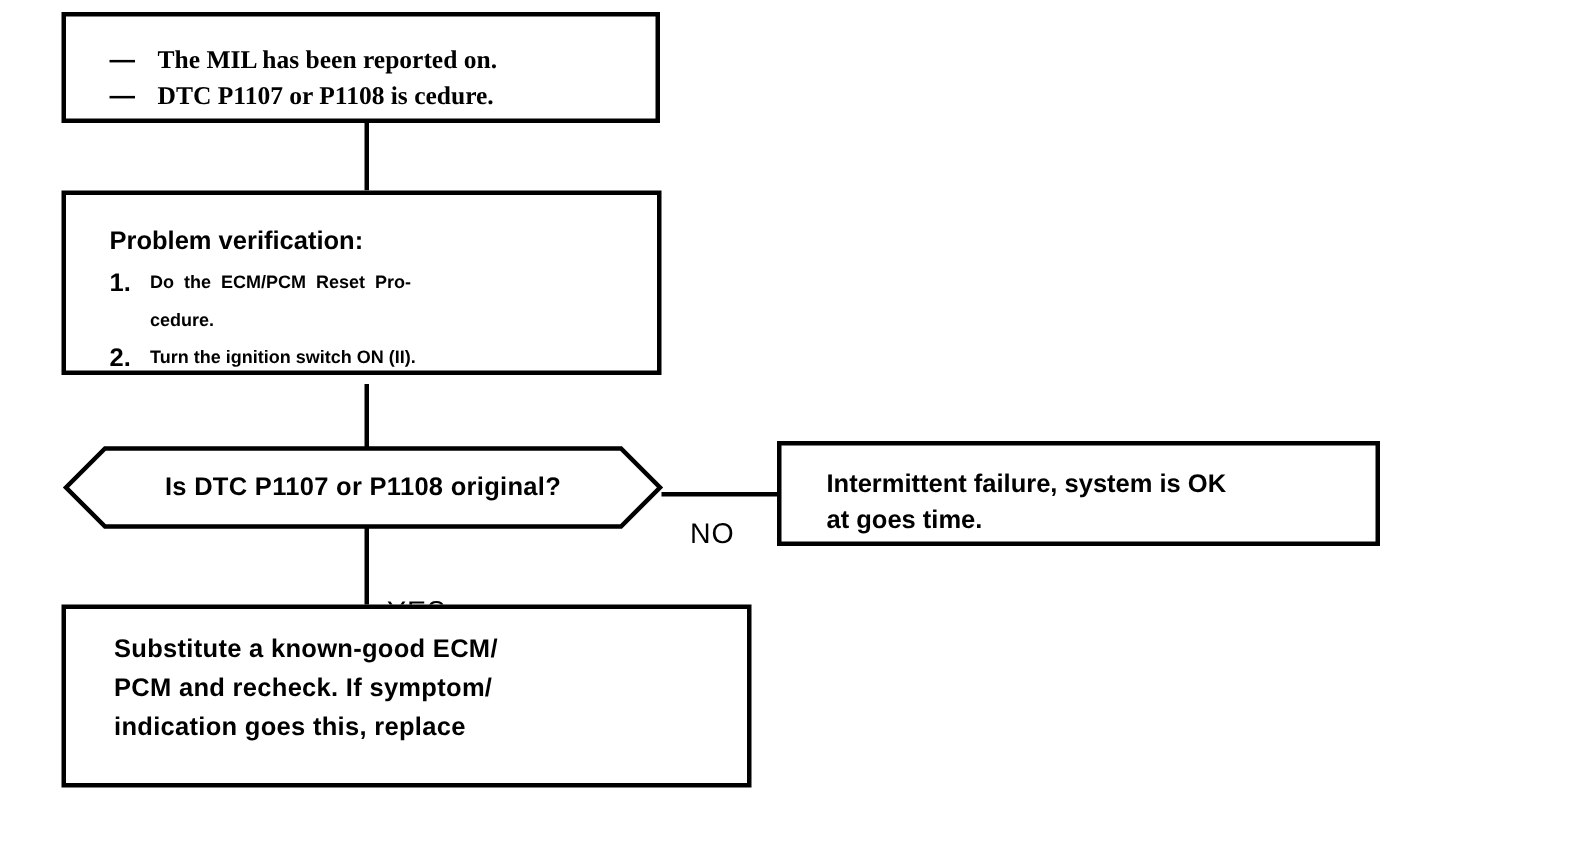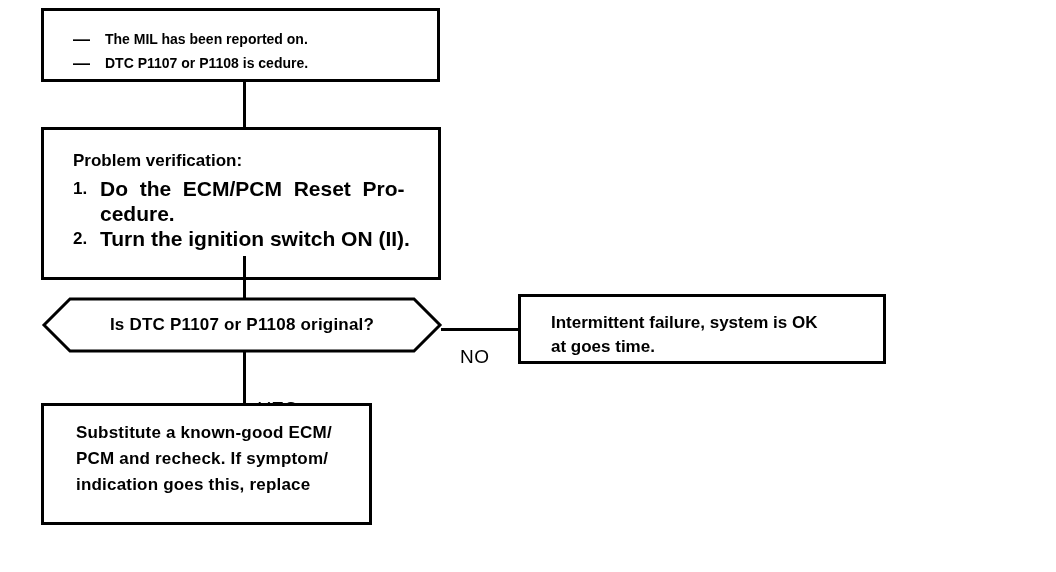--- a/index.html
+++ b/index.html
@@ -47,27 +47,28 @@
   .bullet-dash {
     display: inline-block;
     width: 32px;
     flex: 0 0 32px;
     font-weight: bold;
     font-size: 17px;
     line-height: 23px;
   }
   .bullet-text {
     font-weight: bold;
-    font-size: 14px;
+    font-size: 17px;
     line-height: 23px;
     white-space: pre;
-  }
-
-  
-  #verify-box { left: 41px; top: 127px; width: 400px; height: 153px; }
+    font-family: Liberation Serif, serif;
+  }
+
+  
+  #verify-box { left: 41px; top: 127px; width: 400px; height: 123px; }
   .verify-title {
     position: absolute;
     left: 29px;
     top: 19px;
     font-weight: bold;
     font-size: 17px;
     line-height: 23px;
     white-space: pre;
   }
   .step-row {
@@ -79,21 +80,21 @@
   .step-num {
     display: inline-block;
     width: 27px;
     flex: 0 0 27px;
     font-weight: bold;
     font-size: 17px;
     line-height: 25px;
   }
   .step-text {
     font-weight: bold;
-    font-size: 21px;
+    font-size: 12px;
     line-height: 25px;
     white-space: pre;
   }
 
   
   #decision-hex {
     position: absolute;
     left: 41px;
     top: 296px;
     width: 402px;
@@ -121,33 +122,33 @@
     font-weight: normal;
     font-size: 19px;
     letter-spacing: 0.6px;
     white-space: pre;
     margin-top: 48px;
   }
   #label-no  { left: 460px; top: 298px; }
   #label-yes { left: 258px; top: 350px; }
 
   
-  #ok-box { left: 518px; top: 294px; width: 368px; height: 70px; }
+  #ok-box { left: 518px; top: 294px; width: 402px; height: 70px; }
   .ok-text {
     position: absolute;
     left: 30px;
     top: 14px;
     font-weight: bold;
     font-size: 17px;
     line-height: 24px;
     white-space: pre;
   }
 
   
-  #substitute-box { left: 41px; top: 403px; width: 331px; height: 122px; }
+  #substitute-box { left: 41px; top: 403px; width: 460px; height: 122px; }
   .sub-text {
     position: absolute;
     left: 32px;
     top: 14px;
     font-weight: bold;
     font-size: 17px;
     line-height: 26px;
     letter-spacing: 0.2px;
     white-space: pre;
   }

